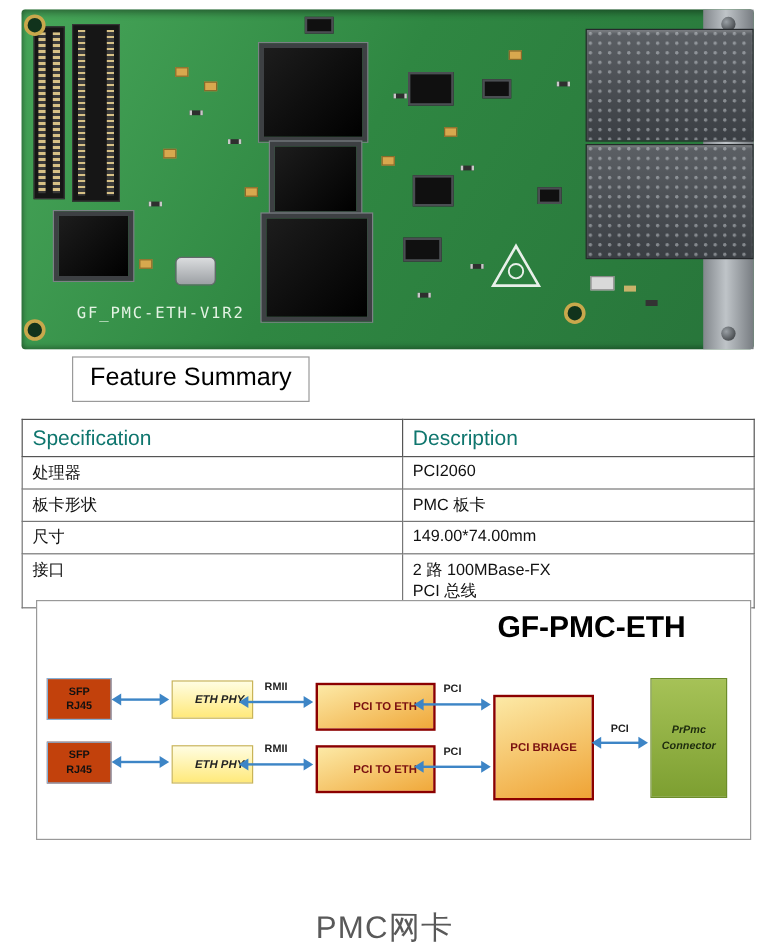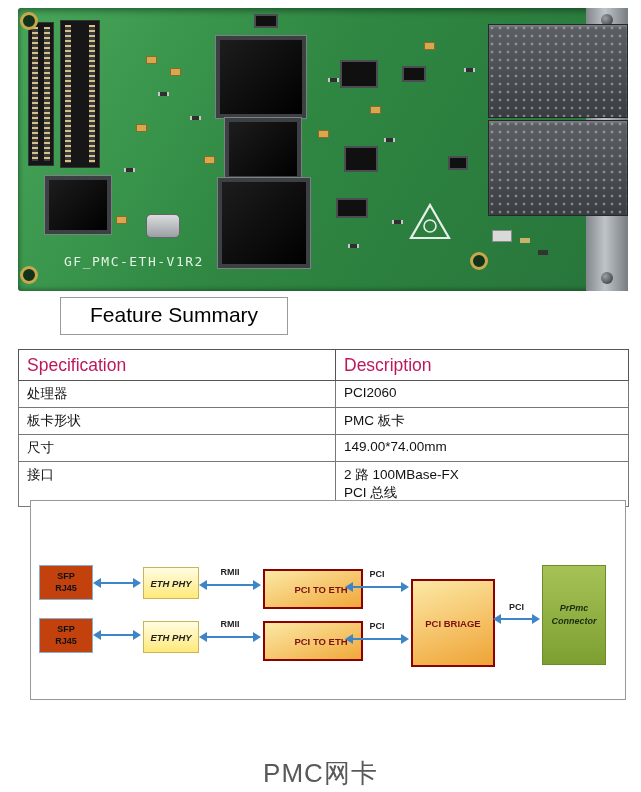--- a/index.html
+++ b/index.html
@@ -28,41 +28,41 @@
   .res{position:absolute;width:7px;height:4px;background:#2f2f2f;border-left:2px solid #c8c8c8;border-right:2px solid #c8c8c8;}
   .xtal{position:absolute;width:32px;height:22px;border-radius:5px;border:1px solid #63676b;
        background:linear-gradient(180deg,#dadcde,#9ca0a4);}
   .hole{position:absolute;width:12px;height:12px;border-radius:50%;background:#11331c;border:3px solid #c9a84c;}
   .bit{position:absolute;}
   .silkscreen{position:absolute;left:46px;top:246px;color:#e4f3e4;
        font-family:"DejaVu Sans Mono",monospace;font-size:13px;letter-spacing:1.5px;}
 
   
   .feature-box{position:absolute;left:60px;top:297px;border:1px solid #9a9a9a;background:#fff;
-       padding:5px 29px 7px;font-size:21px;color:#000;}
+       padding:5px 14px 7px;font-size:21px;color:#000;}
 
   
   .spec-table{position:absolute;left:18px;top:349px;width:611px;border-collapse:collapse;
        border:1.5px solid #333;}
   .spec-table th{border:1px solid #555;text-align:left;font-size:17.5px;font-weight:400;
-       padding:4px 8px;height:22px;color:#be185d;}
+       padding:4px 8px;height:22px;color:#0f766e;}
   .spec-table td{border:1px solid #777;font-size:13.5px;padding:4px 8px;vertical-align:top;color:#111;
        font-family:"Liberation Serif",serif;}
   .spec-table td.desc{font-family:"Liberation Sans",sans-serif;}
   .col1{width:300px;}
 
   
   .diagram{position:absolute;left:30px;top:500px;width:594px;height:198px;border:1px solid #999;background:#fff;}
   .dg-title{position:absolute;left:352px;top:8px;width:220px;text-align:center;
        font-size:25px;font-weight:bold;color:#000;}
   .blk{position:absolute;display:flex;flex-direction:column;align-items:center;justify-content:center;
        text-align:center;font-weight:bold;}
   .sfp{left:8px;width:52px;height:33px;background:#c2410c;border:1px solid #85b0d6;font-size:9px;line-height:1.3;color:#111;}
   .phy{left:112px;width:54px;height:30px;background:linear-gradient(180deg,#fffde2,#ffe97a);
-       border:1px solid #c9b457;font-style:italic;font-size:9.5px;color:#222;}
+       border:1px solid #c9b457;font-style:italic;font-size:9.5px;color:#222;padding-left:12px;}
   .p2e{left:232px;width:80px;height:36px;background:linear-gradient(160deg,#fce9a6,#f0a83a);
        border:2px solid #8b0000;font-size:9.5px;color:#7a1010;padding-left:16px;}
   .bridge{left:380px;top:78px;width:80px;height:84px;background:linear-gradient(160deg,#fce9a6,#efa335);
        border:2px solid #8b0000;font-size:9.5px;color:#7a1010;}
   .prpmc{left:511px;top:64px;width:62px;height:98px;background:linear-gradient(180deg,#a6c257,#7d9f31);
        border:1px solid #6c8c2a;font-style:italic;font-size:9px;line-height:1.4;color:#1d2b0e;}
   .harrow{position:absolute;height:10px;}
   .harrow .line{position:absolute;left:6px;right:6px;top:4px;height:2px;background:#3d85c6;}
   .harrow::before{content:"";position:absolute;left:0;top:0;width:0;height:0;
        border-top:5px solid transparent;border-bottom:5px solid transparent;border-right:8px solid #3d85c6;}
@@ -172,20 +172,21 @@
         <td>接口</td>
         <td class="desc">
           <div>2 路 100MBase-FX</div>
           <div>PCI 总线</div>
         </td>
       </tr>
     </tbody>
   </table>
 
   <div class="diagram">
+    <div class="dg-title">GF-PMC-ETH</div>
 
     <div class="blk sfp" style="top:64px;">
       <span>SFP</span>
       <span>RJ45</span>
     </div>
     <div class="blk phy" style="top:66px;">
       <span>ETH PHY</span>
     </div>
     <div class="blk p2e" style="top:68px;">
       <span>PCI TO ETH</span>

